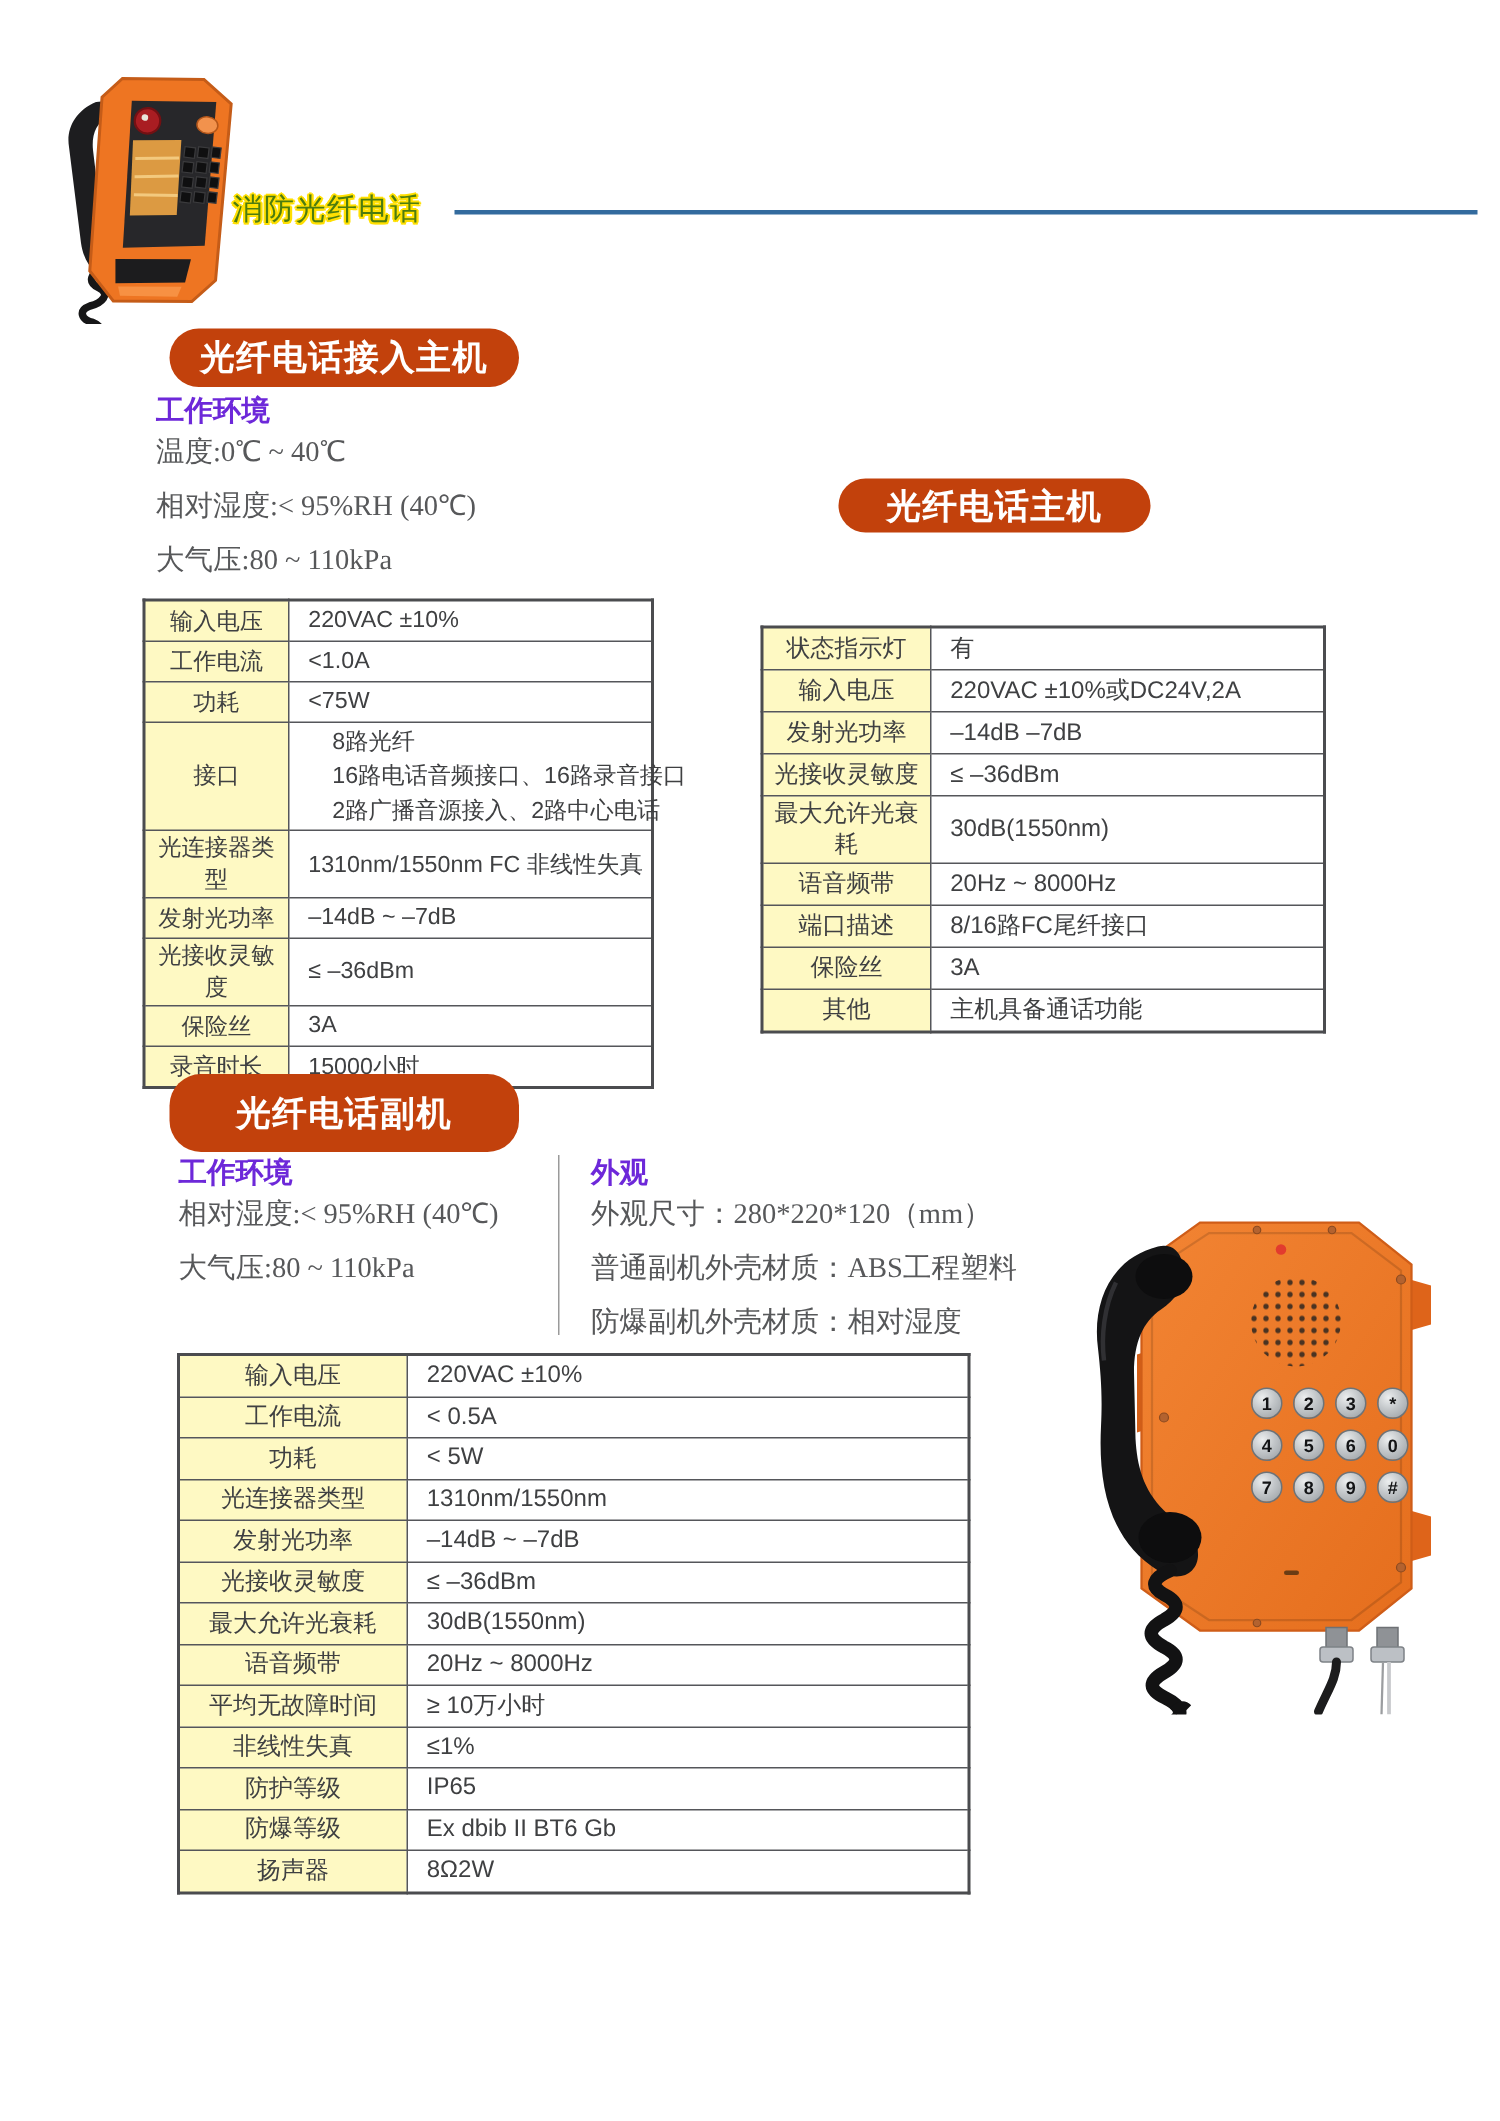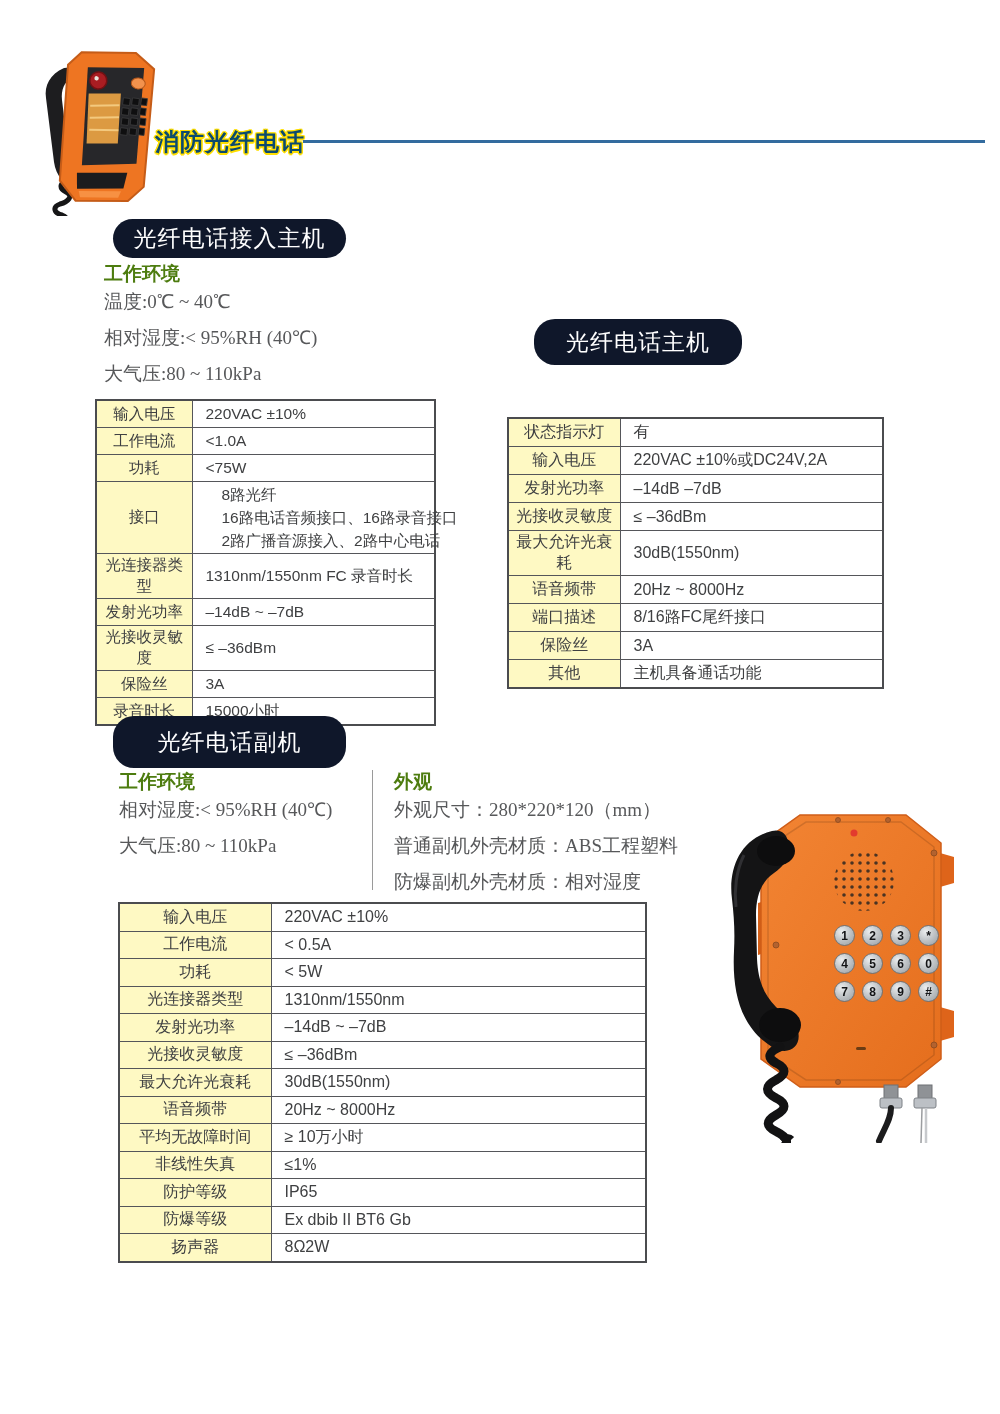--- a/index.html
+++ b/index.html
@@ -1,37 +1,37 @@
 <!DOCTYPE html>
 <html><head>
 <meta charset="utf-8">
 <style>
   html,body{margin:0;padding:0;background:#ffffff;}
   .page{position:relative;width:1000px;height:1414px;background:#ffffff;overflow:hidden;
         font-family:"Liberation Sans","DejaVu Sans",sans-serif;}
 
   
   .hero-phone{position:absolute;left:12px;top:38px;width:155px;height:178px;}
-  .doc-title{position:absolute;left:155px;top:126px;font-size:24px;font-weight:bold;color:#0c4a6e;
+  .doc-title{position:absolute;left:155px;top:126px;font-size:20px;font-weight:normal;color:#4d7c0f;
     letter-spacing:1px;
     text-shadow:-1.5px 0 #ffdf00,1.5px 0 #ffdf00,0 -1.5px #ffdf00,0 1.5px #ffdf00,
                 -1px -1px #ffdf00,1px -1px #ffdf00,-1px 1px #ffdf00,1px 1px #ffdf00;}
   .title-rule{position:absolute;left:303px;top:140px;width:682px;height:3px;
     background:linear-gradient(to bottom,#7fa7cc4 0%,#2e5f92 60%,#1c4a77 100%);
     background-color:#336b9e;}
 
   
   .banner{position:absolute;display:flex;align-items:center;justify-content:center;
-    background:#0f172a;color:#ffffff;font-weight:normal;font-size:23px;letter-spacing:1px;
+    background:#c2410c;color:#ffffff;font-weight:bold;font-size:23px;letter-spacing:1px;
     border-radius:21px;}
   .banner.b1{left:113px;top:219px;width:233px;height:39px;}
-  .banner.b2{left:534px;top:319px;width:208px;height:46px;}
+  .banner.b2{left:559px;top:319px;width:208px;height:36px;}
   .banner.b3{left:113px;top:716px;width:233px;height:52px;}
 
-  .blue-heading{position:absolute;color:#4d7c0f;font-weight:bold;font-size:19px;}
+  .blue-heading{position:absolute;color:#6d28d9;font-weight:bold;font-size:19px;}
   .env-list{position:absolute;color:#57585a;font-size:19px;}
   .env-list .env-line{height:36px;line-height:36px;white-space:nowrap;font-family:Liberation Serif, serif;}
 
   .v-divider{position:absolute;left:372px;top:770px;width:1px;height:120px;background:#9a9a9a;}
 
   
   table.spec{position:absolute;border-collapse:collapse;table-layout:fixed;background:#fff;
     border:2px solid #4b4c4f;}
   table.spec td{border:1.5px solid #55565a;color:#3f4042;font-size:16px;vertical-align:middle;}
   table.spec td.label-cell{text-align:center;background:#fef9c3;padding:1px 2px;}
@@ -133,21 +133,21 @@
         <tr>
           <td class="label-cell">接口</td>
           <td class="value-cell">
             <div>8路光纤</div>
             <div>16路电话音频接口、16路录音接口</div>
             <div>2路广播音源接入、2路中心电话</div>
           </td>
         </tr>
         <tr>
           <td class="label-cell">光连接器类型</td>
-          <td class="value-cell">1310nm/1550nm FC 录音时长</td>
+          <td class="value-cell">1310nm/1550nm FC 非线性失真</td>
         </tr>
         <tr>
           <td class="label-cell">发射光功率</td>
           <td class="value-cell">–14dB ~ –7dB</td>
         </tr>
         <tr>
           <td class="label-cell">光接收灵敏度</td>
           <td class="value-cell">≤ –36dBm</td>
         </tr>
         <tr>

